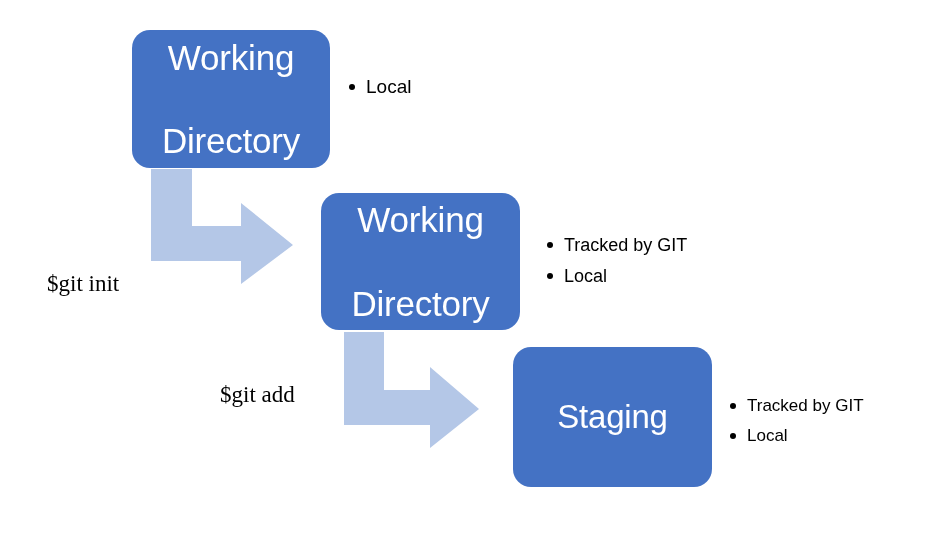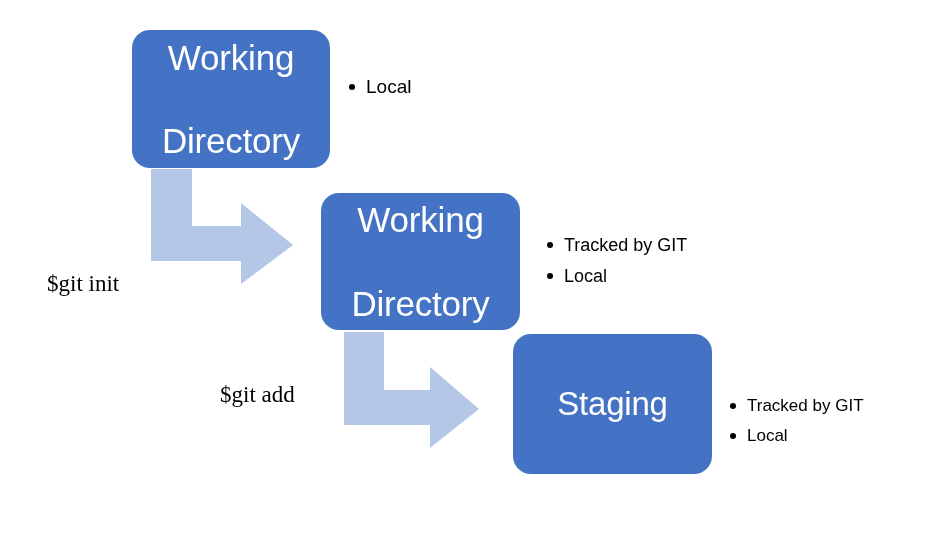--- a/index.html
+++ b/index.html
@@ -52,21 +52,21 @@
   }
   #box-working-dir-tracked {
     left: 321px;
     top: 193px;
     width: 199px;
     height: 137px;
     font-size: 35px;
   }
   #box-staging-area {
     left: 513px;
-    top: 334px;
+    top: 347px;
     width: 199px;
     height: 140px;
     font-size: 33px;
   }
 
   
   .elbow-arrow {
     position: absolute;
     overflow: visible;
   }

